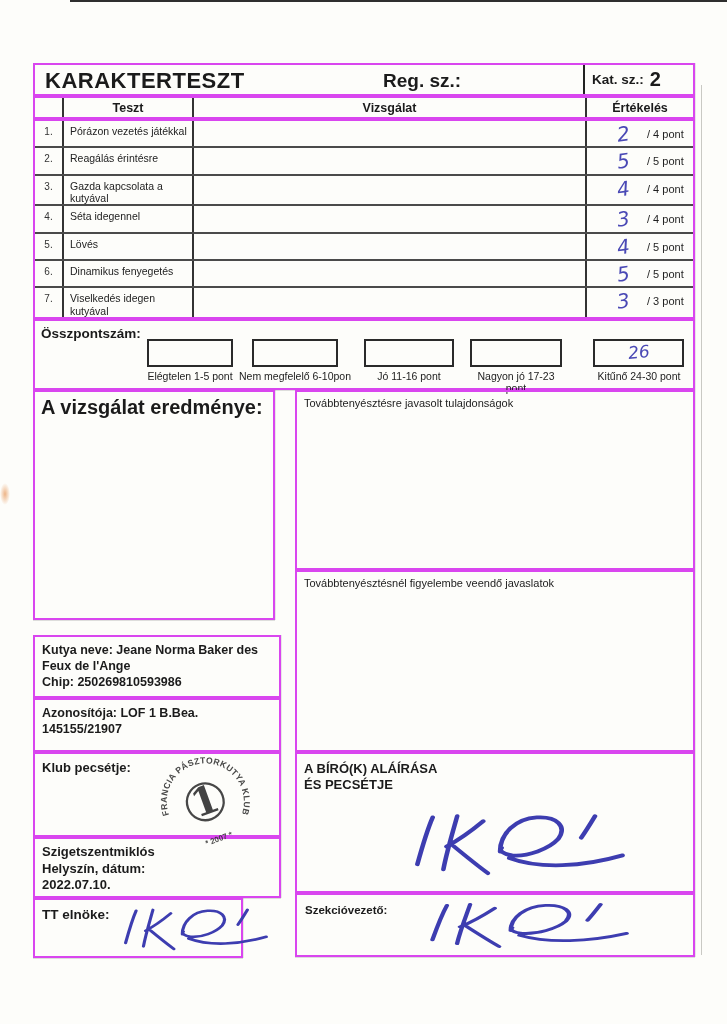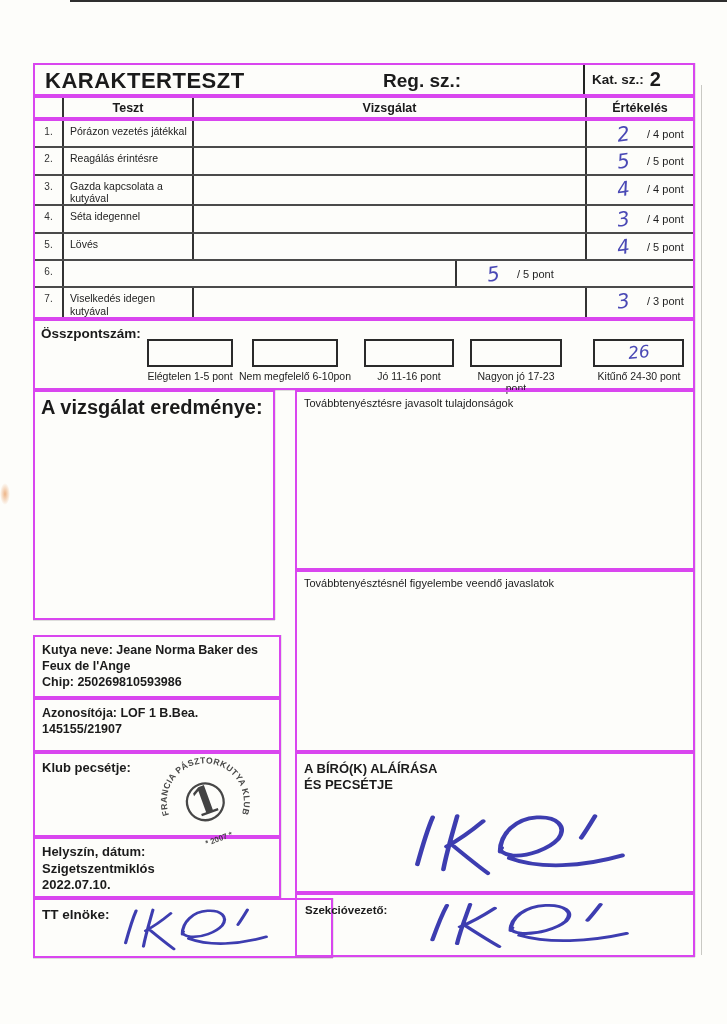--- a/index.html
+++ b/index.html
@@ -162,20 +162,21 @@
         <div class="cell c0 num-cell">5.</div>
         <div class="cell c1 teszt-cell">Lövés</div>
         <div class="cell c2"></div>
         <div class="cell c3 score-cell">
           <span class="hand row-score">4</span>
           <span class="row-max">/ 5 pont</span>
         </div>
       </div>
       <div class="trow">
         <div class="cell c0 num-cell">6.</div>
+        <div class="cell c1 teszt-cell">Dinamikus fenyegetés</div>
         <div class="cell c2"></div>
         <div class="cell c3 score-cell">
           <span class="hand row-score">5</span>
           <span class="row-max">/ 5 pont</span>
         </div>
       </div>
       <div class="trow">
         <div class="cell c0 num-cell">7.</div>
         <div class="cell c1 teszt-cell">Viselkedés idegen kutyával</div>
         <div class="cell c2"></div>
@@ -240,27 +241,27 @@
           <textPath href="#stamp-ring" startOffset="0" textLength="168" lengthAdjust="spacingAndGlyphs">FRANCIA PÁSZTORKUTYA KLUB</textPath>
         </text>
         <text x="55" y="71" text-anchor="middle" class="stamp-number">1</text>
         <text x="55" y="105" text-anchor="middle" class="stamp-year">* 2007 *</text>
       </svg>
     </div>
   </div>
 
   <div class="box" style="left:33px;top:837px;width:248px;height:61px;">
     <div class="info-text" style="font-size:13px;">
+      <div>Szigetszentmiklós</div>
       <div>Helyszín, dátum:</div>
-      <div>Szigetszentmiklós</div>
       <div>2022.07.10.</div>
     </div>
   </div>
 
-  <div class="box" style="left:33px;top:898px;width:300px;height:60px;">
+  <div class="box" style="left:33px;top:898px;width:210px;height:60px;">
     <div class="sig-label" style="font-size:13.5px;">TT elnöke:</div>
     <svg class="sig" style="left:78px;top:3px;" viewBox="0 0 160 60" width="168" height="52" preserveAspectRatio="none">
         <use href="#sig-glyph"></use>
       </svg>
   </div>
 
   <div class="box" style="left:295px;top:752px;width:400px;height:141px;">
     <div class="sig-label">
       <div>A BÍRÓ(K) ALÁÍRÁSA</div>
       <div>ÉS PECSÉTJE</div>

